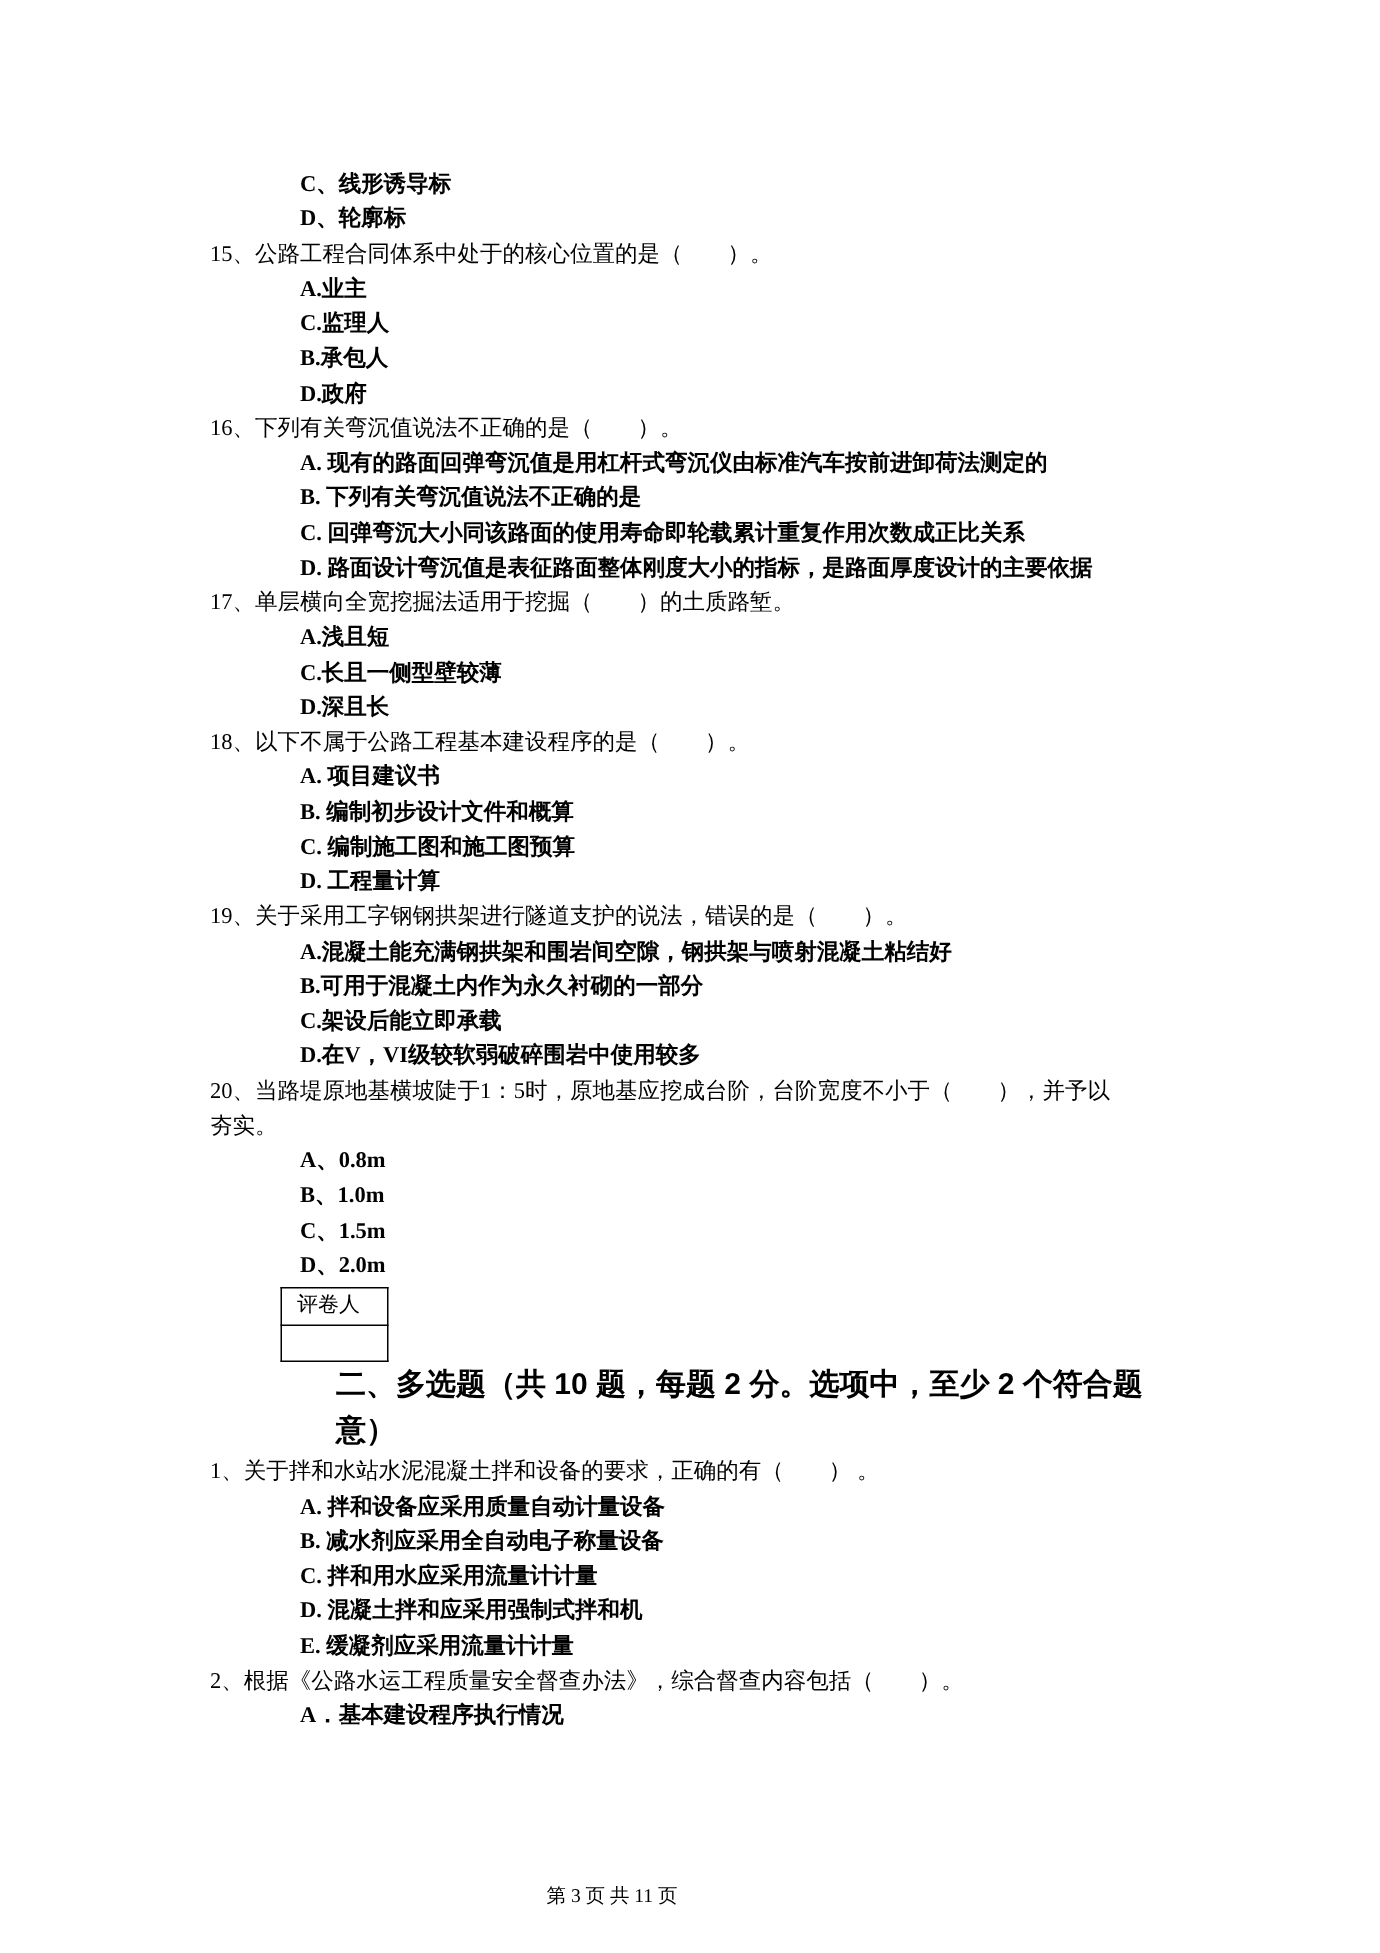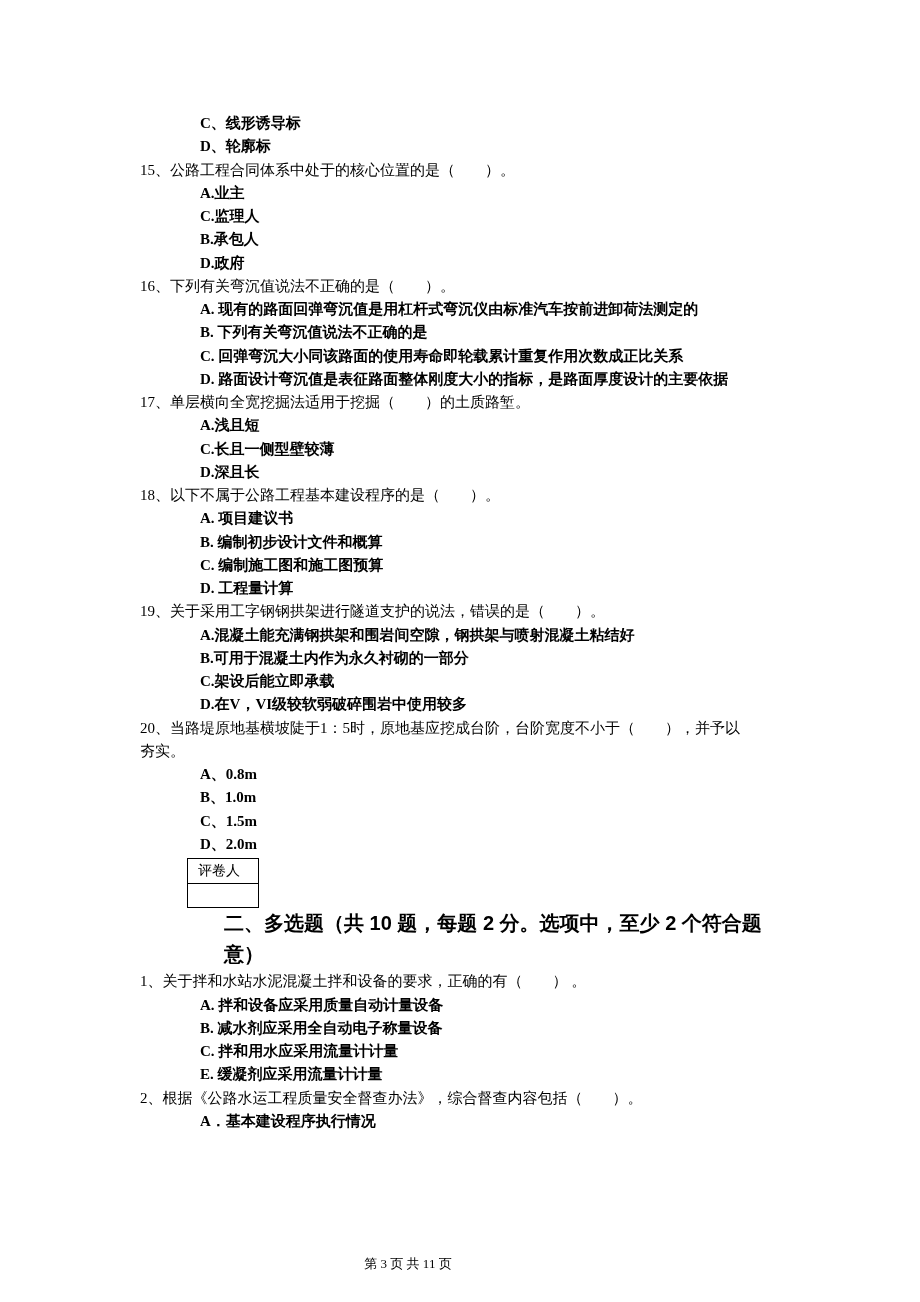--- a/index.html
+++ b/index.html
@@ -123,19 +123,20 @@
           </tr>
     </tbody>
       </table>
   </div>
   <div class="section-title">二、多选题（共 10 题，每题 2 分。选项中，至少 2 个符合题意）</div>
 
   <div class="stem">1、关于拌和水站水泥混凝土拌和设备的要求，正确的有（　　） 。</div>
   <div class="option-indent">A. 拌和设备应采用质量自动计量设备</div>
   <div class="option-indent">B. 减水剂应采用全自动电子称量设备</div>
   <div class="option-indent">C. 拌和用水应采用流量计计量</div>
+  <div class="option-indent">D. 混凝土拌和应采用强制式拌和机</div>
   <div class="option-indent">E. 缓凝剂应采用流量计计量</div>
 
   <div class="stem">2、根据《公路水运工程质量安全督查办法》，综合督查内容包括（　　）。</div>
   <div class="option-indent">A．基本建设程序执行情况</div>
 
   <div class="footer">第 3 页 共 11 页</div>
 </div>
 
 </body></html>

